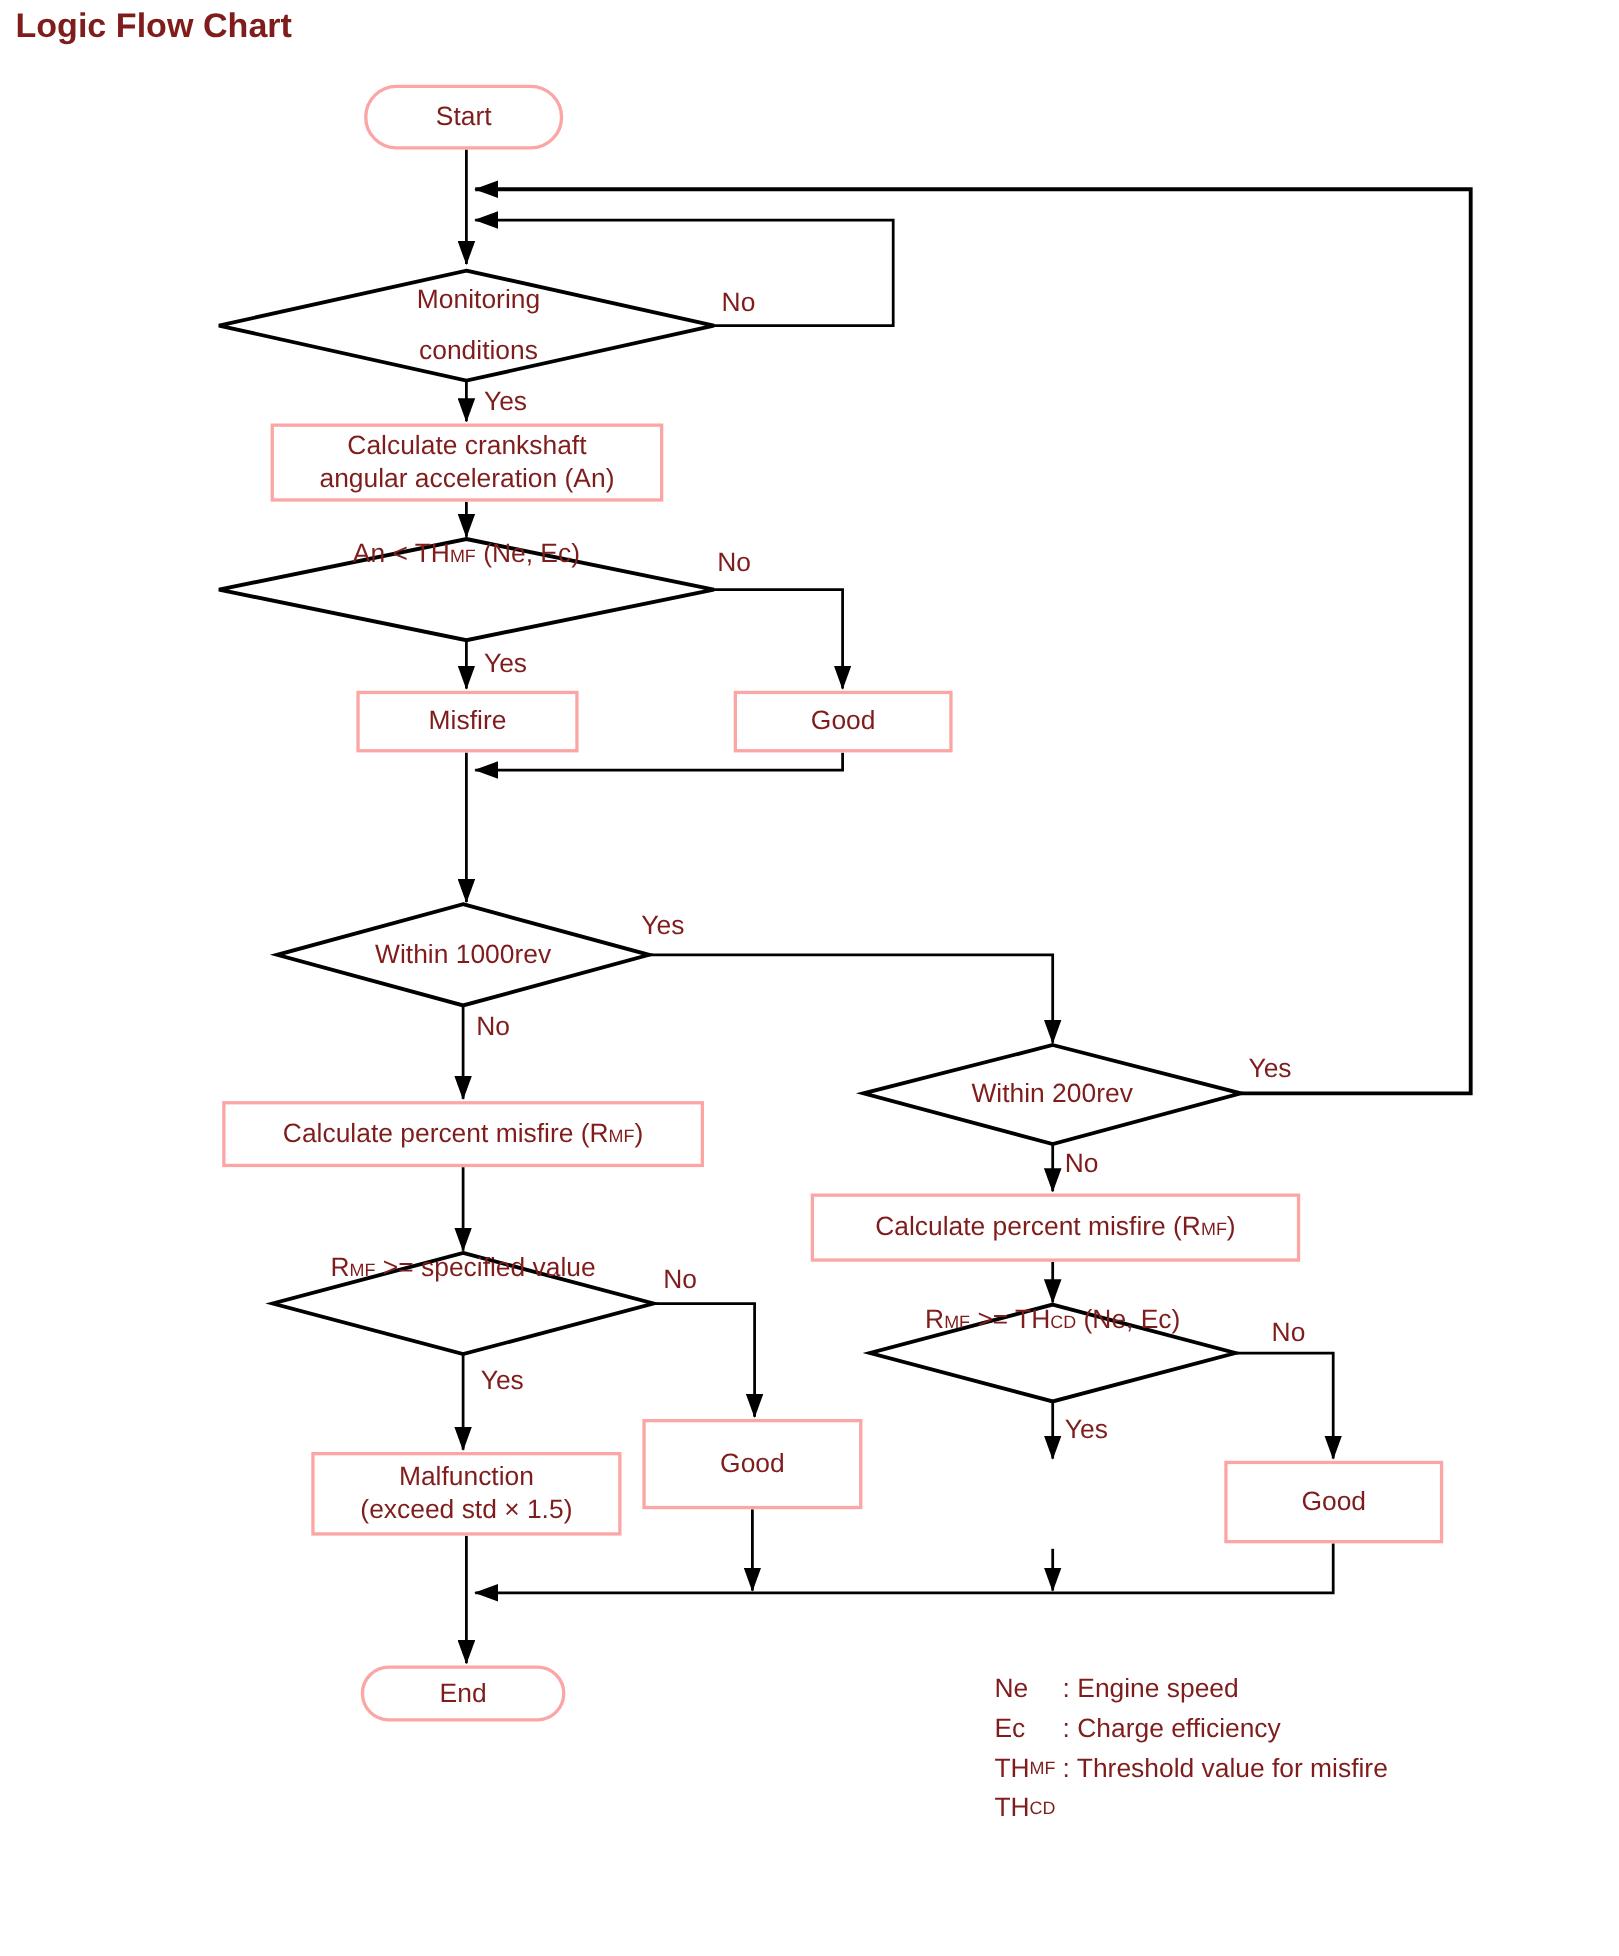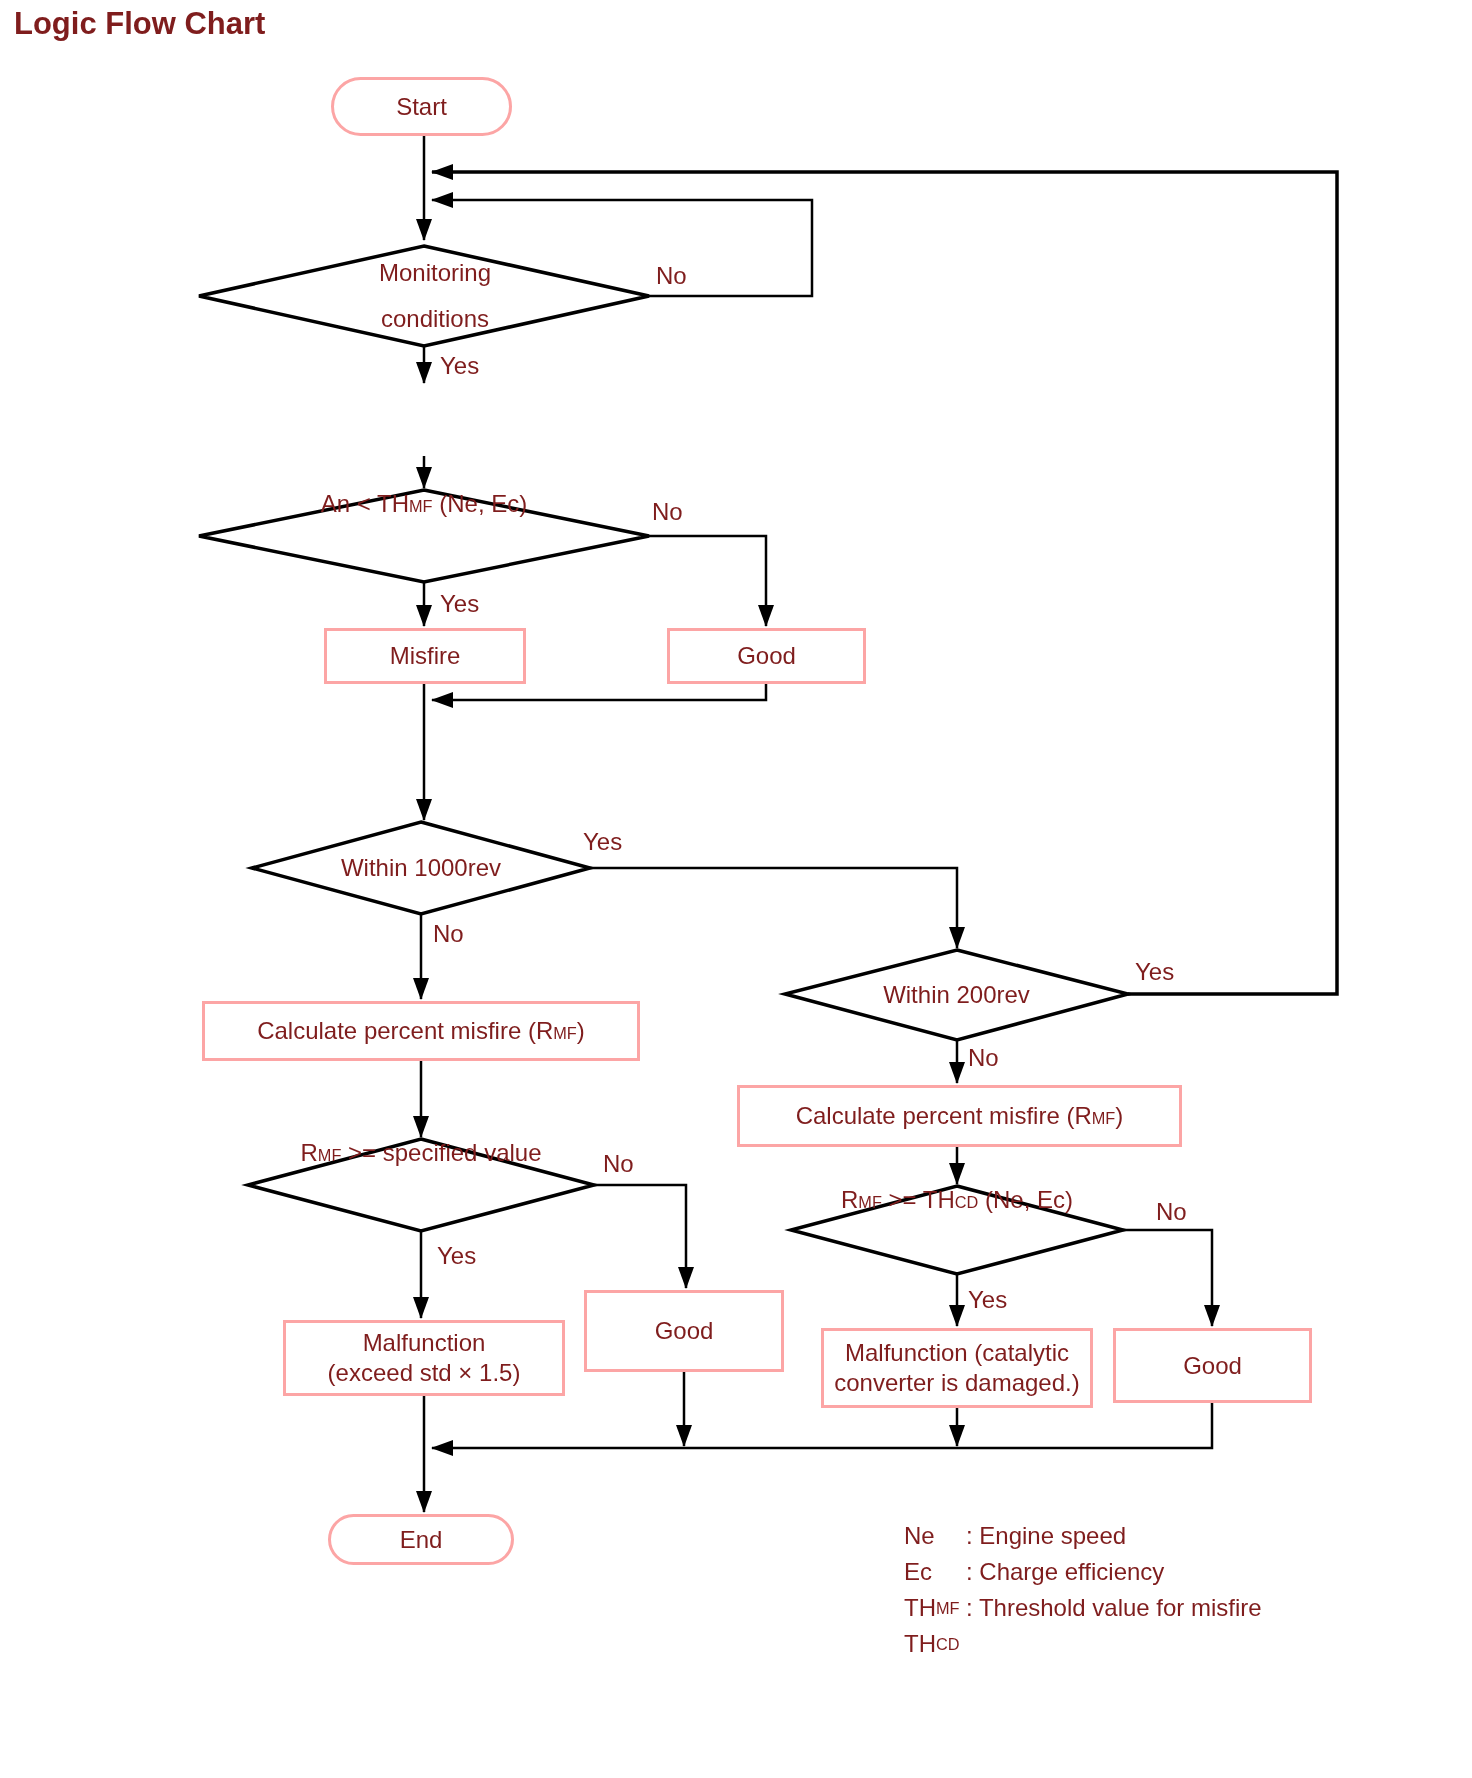--- a/index.html
+++ b/index.html
@@ -69,20 +69,24 @@
 
   <div class="title">Logic Flow Chart</div>
 
   <div class="box capsule" style="left:331px;top:77px;width:181px;height:59px;">
     <span>Start</span>
   </div>
   <div class="box capsule" style="left:328px;top:1514px;width:186px;height:51px;">
     <span>End</span>
   </div>
 
+  <div class="box" style="left:246px;top:385px;width:357px;height:71px;">
+    <span>Calculate crankshaft</span>
+    <span>angular acceleration (An)</span>
+  </div>
   <div class="box" style="left:324px;top:628px;width:202px;height:56px;">
     <span>Misfire</span>
   </div>
   <div class="box" style="left:667px;top:628px;width:199px;height:56px;">
     <span>Good</span>
   </div>
   <div class="box" style="left:202px;top:1001px;width:438px;height:60px;">
     <span class="inline-row">
       <span class="t">Calculate percent misfire (R</span>
         <span class="sub t">MF</span>
@@ -95,24 +99,20 @@
   <div class="box" style="left:283px;top:1320px;width:282px;height:76px;">
     <span>Malfunction</span>
     <span>(exceed std × 1.5)</span>
   </div>
   <div class="box" style="left:737px;top:1085px;width:445px;height:62px;">
     <span class="inline-row">
       <span class="t">Calculate percent misfire (R</span>
         <span class="sub t">MF</span>
         <span class="t">)</span>
     </span>
-  </div>
-  <div class="box" style="left:821px;top:1328px;width:272px;height:80px;">
-    <span>Malfunction (catalytic</span>
-    <span>converter is damaged.)</span>
   </div>
   <div class="box" style="left:1113px;top:1328px;width:199px;height:75px;">
     <span>Good</span>
   </div>
 
   <div class="dlabel" style="left:210px;top:246px;width:450px;height:100px;gap:17px;">
     <span>Monitoring</span>
     <span>conditions</span>
   </div>
   <div class="dlabel inline-row" style="left:199px;top:490px;width:450px;height:92px;">

